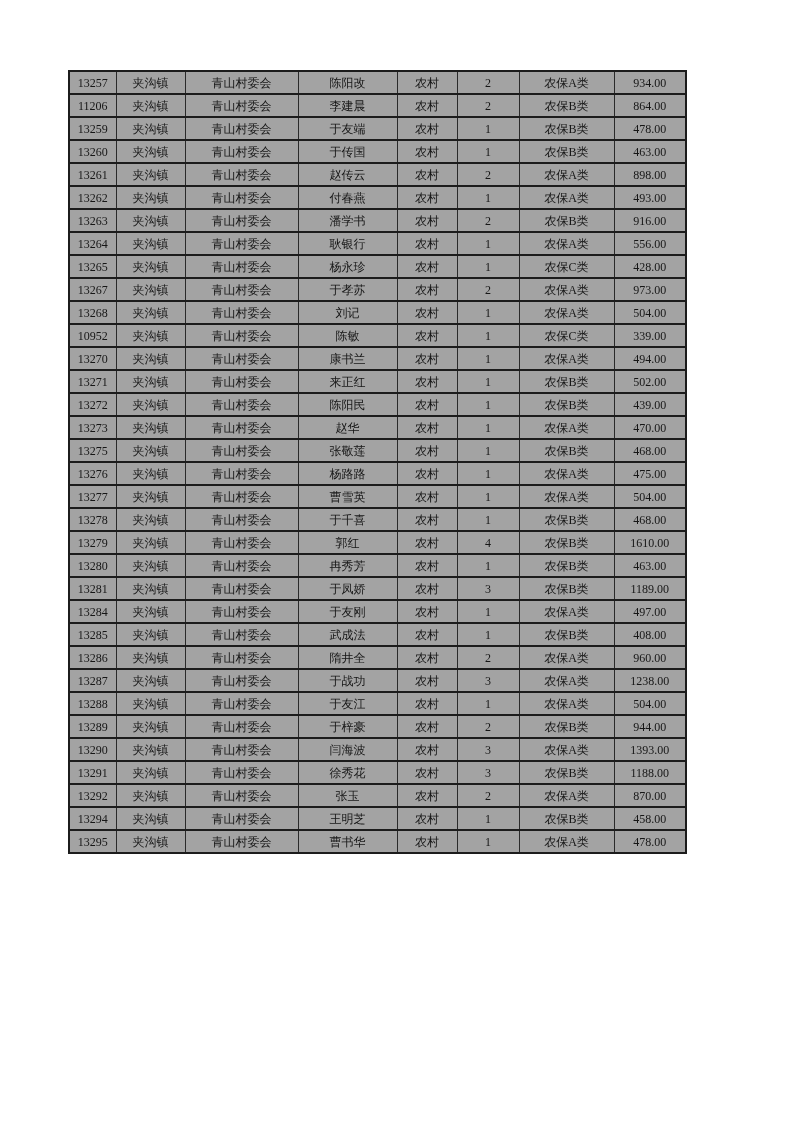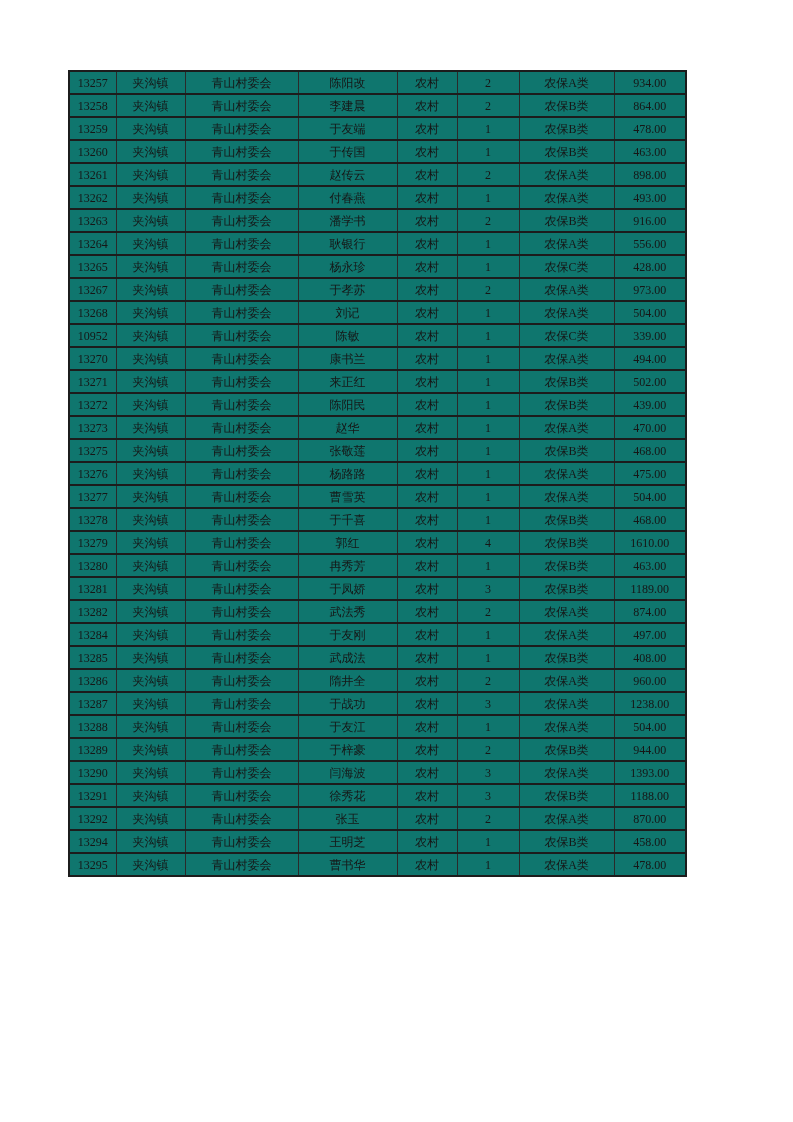--- a/index.html
+++ b/index.html
@@ -14,21 +14,21 @@
     font-family: "Liberation Serif", "DejaVu Serif", serif;
     color: #111111;
   }
   .sheet-table {
     position: absolute;
     left: 68px;
     top: 70px;
     width: 617px;
     border-collapse: collapse;
     table-layout: fixed;
-    background: #0f766e;
+    background: #a3a3a3;
     border: 2px solid #1c1c1c;
   }
   .sheet-table td {
     border-left: 1px solid #2a2a2a;
     border-right: 1px solid #2a2a2a;
     border-top: 2px solid #1c1c1c;
     border-bottom: 2px solid #1c1c1c;
     height: 21px;
     padding: 0;
     text-align: center;
@@ -67,21 +67,21 @@
         <td>13257</td>
         <td>夹沟镇</td>
         <td>青山村委会</td>
         <td>陈阳改</td>
         <td>农村</td>
         <td>2</td>
         <td>农保A类</td>
         <td>934.00</td>
       </tr>
       <tr>
-        <td>13258</td>
+        <td>11206</td>
         <td>夹沟镇</td>
         <td>青山村委会</td>
         <td>李建晨</td>
         <td>农村</td>
         <td>2</td>
         <td>农保B类</td>
         <td>864.00</td>
       </tr>
       <tr>
         <td>13259</td>
@@ -285,30 +285,20 @@
       </tr>
       <tr>
         <td>13281</td>
         <td>夹沟镇</td>
         <td>青山村委会</td>
         <td>于凤娇</td>
         <td>农村</td>
         <td>3</td>
         <td>农保B类</td>
         <td>1189.00</td>
-      </tr>
-      <tr>
-        <td>13282</td>
-        <td>夹沟镇</td>
-        <td>青山村委会</td>
-        <td>武法秀</td>
-        <td>农村</td>
-        <td>2</td>
-        <td>农保A类</td>
-        <td>874.00</td>
       </tr>
       <tr>
         <td>13284</td>
         <td>夹沟镇</td>
         <td>青山村委会</td>
         <td>于友刚</td>
         <td>农村</td>
         <td>1</td>
         <td>农保A类</td>
         <td>497.00</td>

